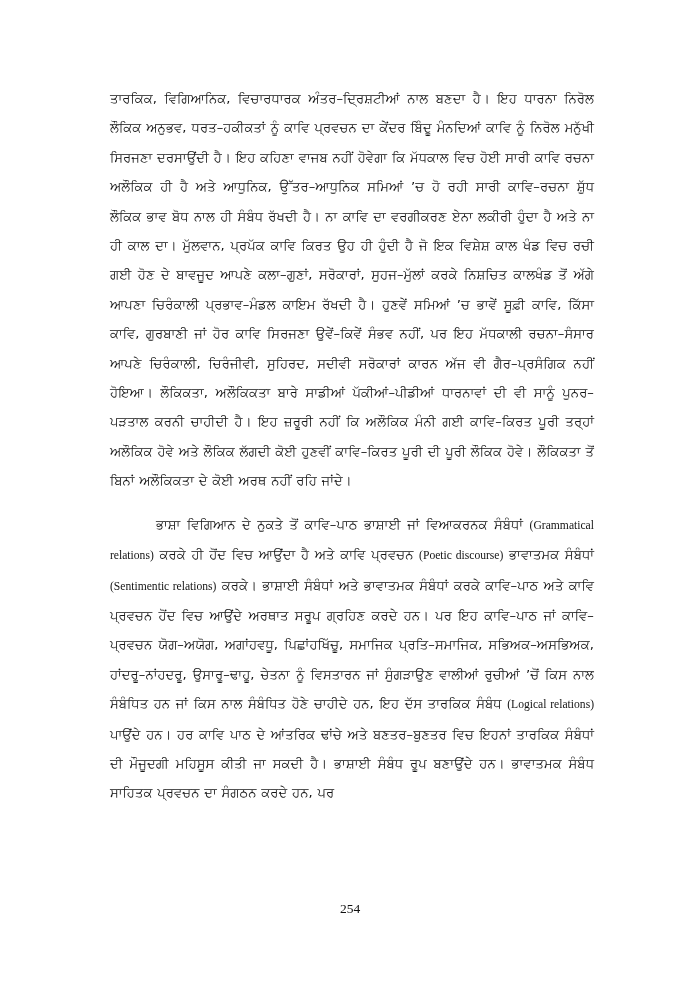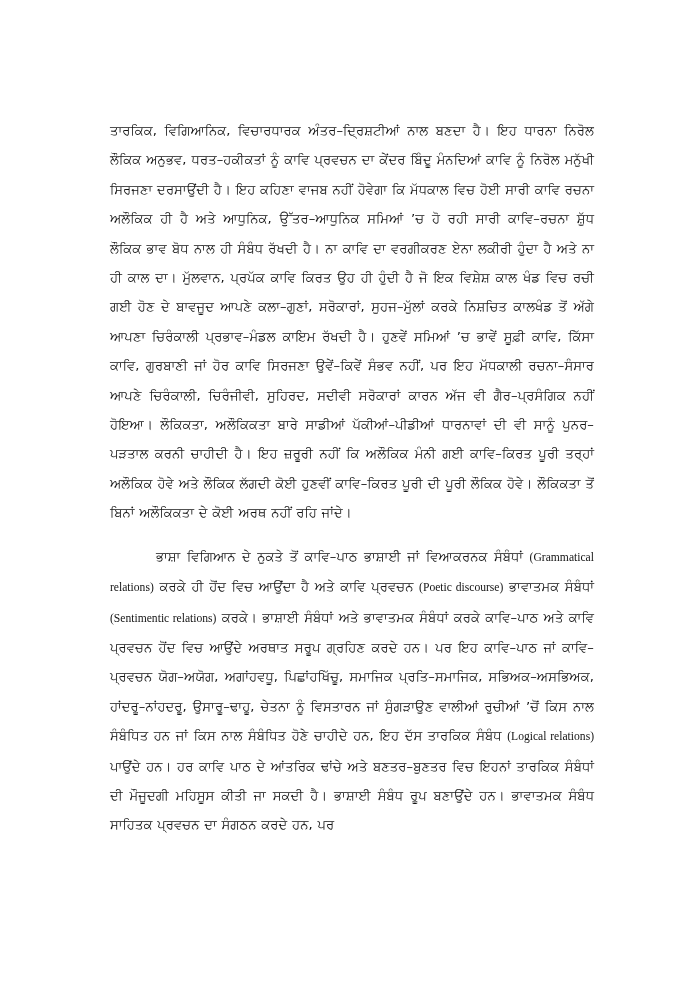--- a/index.html
+++ b/index.html
@@ -12,21 +12,21 @@
     height: 991px;
     font-family: "DejaVu Sans", sans-serif;
     color: #1a1a1a;
     position: relative;
     overflow: hidden;
   }
   .page {
     width: 700px;
     height: 991px;
     box-sizing: border-box;
-    padding: 116px 106px 0 110px;
+    padding: 84px 106px 0 110px;
     position: relative;
     background: #ffffff;
   }
   .body-text {
     font-size: 13.1px;
     line-height: 29.4px;
     text-align: justify;
     text-justify: inter-word;
     color: #131313;
     letter-spacing: 0.1px;
@@ -61,13 +61,14 @@
   }
 </style>
 </head>
 <body>
 
 <div class="page">
   <div class="body-text">
     <p class="para" id="para-1"><span>ਤਾਰਕਿਕ, ਵਿਗਿਆਨਿਕ, ਵਿਚਾਰਧਾਰਕ ਅੰਤਰ–ਦ੍ਰਿਸ਼ਟੀਆਂ ਨਾਲ ਬਣਦਾ ਹੈ। ਇਹ ਧਾਰਨਾ ਨਿਰੋਲ ਲੌਕਿਕ ਅਨੁਭਵ, ਧਰਤ–ਹਕੀਕਤਾਂ ਨੂੰ ਕਾਵਿ ਪ੍ਰਵਚਨ ਦਾ ਕੇਂਦਰ ਬਿੰਦੂ ਮੰਨਦਿਆਂ ਕਾਵਿ ਨੂੰ ਨਿਰੋਲ ਮਨੁੱਖੀ ਸਿਰਜਣਾ ਦਰਸਾਉਂਦੀ ਹੈ। ਇਹ ਕਹਿਣਾ ਵਾਜਬ ਨਹੀਂ ਹੋਵੇਗਾ ਕਿ ਮੱਧਕਾਲ ਵਿਚ ਹੋਈ ਸਾਰੀ ਕਾਵਿ ਰਚਨਾ ਅਲੌਕਿਕ ਹੀ ਹੈ ਅਤੇ ਆਧੁਨਿਕ, ਉੱਤਰ–ਆਧੁਨਿਕ ਸਮਿਆਂ ’ਚ ਹੋ ਰਹੀ ਸਾਰੀ ਕਾਵਿ–ਰਚਨਾ ਸ਼ੁੱਧ ਲੌਕਿਕ ਭਾਵ ਬੋਧ ਨਾਲ ਹੀ ਸੰਬੰਧ ਰੱਖਦੀ ਹੈ। ਨਾ ਕਾਵਿ ਦਾ ਵਰਗੀਕਰਣ ਏਨਾ ਲਕੀਰੀ ਹੁੰਦਾ ਹੈ ਅਤੇ ਨਾ ਹੀ ਕਾਲ ਦਾ। ਮੁੱਲਵਾਨ, ਪ੍ਰਪੱਕ ਕਾਵਿ ਕਿਰਤ ਉਹ ਹੀ ਹੁੰਦੀ ਹੈ ਜੋ ਇਕ ਵਿਸ਼ੇਸ਼ ਕਾਲ ਖੰਡ ਵਿਚ ਰਚੀ ਗਈ ਹੋਣ ਦੇ ਬਾਵਜੂਦ ਆਪਣੇ ਕਲਾ–ਗੁਣਾਂ, ਸਰੋਕਾਰਾਂ, ਸੁਹਜ–ਮੁੱਲਾਂ ਕਰਕੇ ਨਿਸ਼ਚਿਤ ਕਾਲਖੰਡ ਤੋਂ ਅੱਗੇ ਆਪਣਾ ਚਿਰੰਕਾਲੀ ਪ੍ਰਭਾਵ–ਮੰਡਲ ਕਾਇਮ ਰੱਖਦੀ ਹੈ। ਹੁਣਵੇਂ ਸਮਿਆਂ ’ਚ ਭਾਵੇਂ ਸੂਫ਼ੀ ਕਾਵਿ, ਕਿੱਸਾ ਕਾਵਿ, ਗੁਰਬਾਣੀ ਜਾਂ ਹੋਰ ਕਾਵਿ ਸਿਰਜਣਾ ਉਵੇਂ–ਕਿਵੇਂ ਸੰਭਵ ਨਹੀਂ, ਪਰ ਇਹ ਮੱਧਕਾਲੀ ਰਚਨਾ–ਸੰਸਾਰ ਆਪਣੇ ਚਿਰੰਕਾਲੀ, ਚਿਰੰਜੀਵੀ, ਸੁਹਿਰਦ, ਸਦੀਵੀ ਸਰੋਕਾਰਾਂ ਕਾਰਨ ਅੱਜ ਵੀ ਗੈਰ–ਪ੍ਰਸੰਗਿਕ ਨਹੀਂ ਹੋਇਆ। ਲੌਕਿਕਤਾ, ਅਲੌਕਿਕਤਾ ਬਾਰੇ ਸਾਡੀਆਂ ਪੱਕੀਆਂ–ਪੀਡੀਆਂ ਧਾਰਨਾਵਾਂ ਦੀ ਵੀ ਸਾਨੂੰ ਪੁਨਰ–ਪੜਤਾਲ ਕਰਨੀ ਚਾਹੀਦੀ ਹੈ। ਇਹ ਜ਼ਰੂਰੀ ਨਹੀਂ ਕਿ ਅਲੌਕਿਕ ਮੰਨੀ ਗਈ ਕਾਵਿ–ਕਿਰਤ ਪੂਰੀ ਤਰ੍ਹਾਂ ਅਲੌਕਿਕ ਹੋਵੇ ਅਤੇ ਲੌਕਿਕ ਲੱਗਦੀ ਕੋਈ ਹੁਣਵੀਂ ਕਾਵਿ–ਕਿਰਤ ਪੂਰੀ ਦੀ ਪੂਰੀ ਲੌਕਿਕ ਹੋਵੇ। ਲੌਕਿਕਤਾ ਤੋਂ ਬਿਨਾਂ ਅਲੌਕਿਕਤਾ ਦੇ ਕੋਈ ਅਰਥ ਨਹੀਂ ਰਹਿ ਜਾਂਦੇ।</span></p>
     <p class="para indent" id="para-2"><span>ਭਾਸ਼ਾ ਵਿਗਿਆਨ ਦੇ ਨੁਕਤੇ ਤੋਂ ਕਾਵਿ–ਪਾਠ ਭਾਸ਼ਾਈ ਜਾਂ ਵਿਆਕਰਨਕ ਸੰਬੰਧਾਂ </span><span class="latin">(Grammatical relations)</span><span> ਕਰਕੇ ਹੀ ਹੋਂਦ ਵਿਚ ਆਉਂਦਾ ਹੈ ਅਤੇ ਕਾਵਿ ਪ੍ਰਵਚਨ </span><span class="latin">(Poetic discourse)</span><span> ਭਾਵਾਤਮਕ ਸੰਬੰਧਾਂ </span><span class="latin">(Sentimentic relations)</span><span> ਕਰਕੇ। ਭਾਸ਼ਾਈ ਸੰਬੰਧਾਂ ਅਤੇ ਭਾਵਾਤਮਕ ਸੰਬੰਧਾਂ ਕਰਕੇ ਕਾਵਿ–ਪਾਠ ਅਤੇ ਕਾਵਿ ਪ੍ਰਵਚਨ ਹੋਂਦ ਵਿਚ ਆਉਂਦੇ ਅਰਥਾਤ ਸਰੂਪ ਗ੍ਰਹਿਣ ਕਰਦੇ ਹਨ। ਪਰ ਇਹ ਕਾਵਿ–ਪਾਠ ਜਾਂ ਕਾਵਿ–ਪ੍ਰਵਚਨ ਯੋਗ–ਅਯੋਗ, ਅਗਾਂਹਵਧੂ, ਪਿਛਾਂਹਖਿੱਚੂ, ਸਮਾਜਿਕ ਪ੍ਰਤਿ–ਸਮਾਜਿਕ, ਸਭਿਅਕ–ਅਸਭਿਅਕ, ਹਾਂਦਰੂ–ਨਾਂਹਦਰੂ, ਉਸਾਰੂ–ਢਾਹੂ, ਚੇਤਨਾ ਨੂੰ ਵਿਸਤਾਰਨ ਜਾਂ ਸੁੰਗੜਾਉਣ ਵਾਲੀਆਂ ਰੁਚੀਆਂ ’ਚੋਂ ਕਿਸ ਨਾਲ ਸੰਬੰਧਿਤ ਹਨ ਜਾਂ ਕਿਸ ਨਾਲ ਸੰਬੰਧਿਤ ਹੋਣੇ ਚਾਹੀਦੇ ਹਨ, ਇਹ ਦੱਸ ਤਾਰਕਿਕ ਸੰਬੰਧ </span><span class="latin">(Logical relations)</span><span> ਪਾਉਂਦੇ ਹਨ। ਹਰ ਕਾਵਿ ਪਾਠ ਦੇ ਆਂਤਰਿਕ ਢਾਂਚੇ ਅਤੇ ਬਣਤਰ–ਬੁਣਤਰ ਵਿਚ ਇਹਨਾਂ ਤਾਰਕਿਕ ਸੰਬੰਧਾਂ ਦੀ ਮੌਜੂਦਗੀ ਮਹਿਸੂਸ ਕੀਤੀ ਜਾ ਸਕਦੀ ਹੈ। ਭਾਸ਼ਾਈ ਸੰਬੰਧ ਰੂਪ ਬਣਾਉਂਦੇ ਹਨ। ਭਾਵਾਤਮਕ ਸੰਬੰਧ ਸਾਹਿਤਕ ਪ੍ਰਵਚਨ ਦਾ ਸੰਗਠਨ ਕਰਦੇ ਹਨ, ਪਰ</span></p>
   </div>
+  <div class="page-number">254</div>
 </div>
 
 </body></html>

